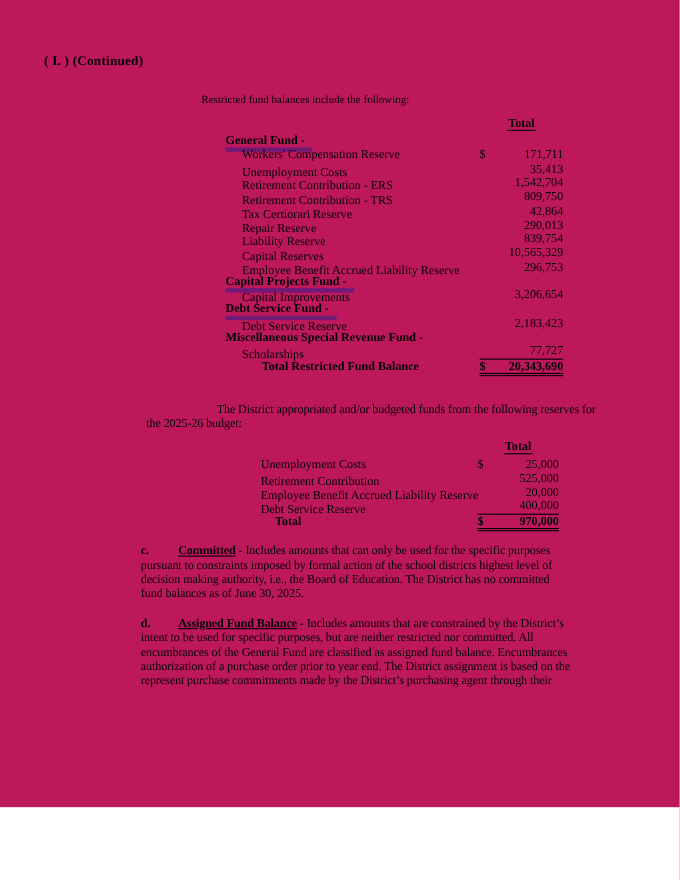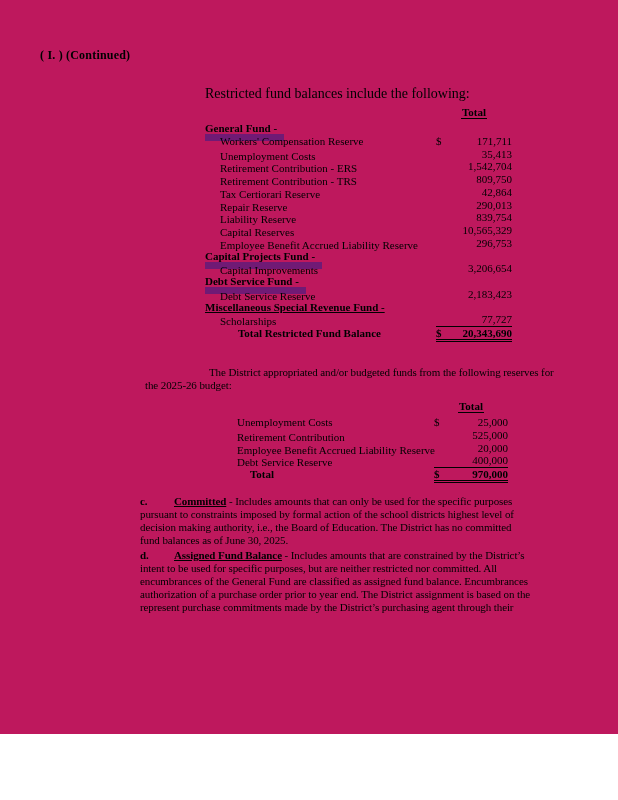--- a/index.html
+++ b/index.html
@@ -1,55 +1,55 @@
 <!DOCTYPE html>
 <html><head>
 <meta charset="utf-8">
 <style>
   html,body{margin:0;padding:0;background:#ffffff;}
   .page{position:relative;width:618px;height:734px;background:#be185d;color:#000;
         font-family:"Liberation Serif", serif;overflow:hidden;}
 
   .hdr{position:absolute;left:40px;top:48px;font-size:12px;font-weight:bold;letter-spacing:.2px;}
-  .intro1{position:absolute;left:205px;top:86px;font-size:14px;}
+  .intro1{position:absolute;left:183px;top:86px;font-size:10px;}
 
   
   .fin-table{position:absolute;font-size:11px;}
   #table1{left:205px;top:106px;width:307px;}
   #table2{left:237px;top:400px;width:271px;}
 
   .trow{display:flex;align-items:baseline;height:12.75px;white-space:nowrap;}
   .trow .lbl{flex:1;overflow:visible;}
   .vblock{display:flex;width:76px;}
   #table2 .vblock{width:74px;}
   .usd{width:14px;text-align:left;}
   .val{flex:1;text-align:right;}
 
   .thead{height:14px;margin-bottom:2px;}
   .headv{justify-content:center;border:none !important;}
   .total-h{font-weight:bold;border-bottom:1px solid #000;padding:0 1px;}
 
-  .section .lbltext{font-weight:bold;border-bottom:7px solid #701a75;padding-right:7px;}
-  .section_plain .lbltext{font-weight:bold;text-decoration:underline;}
+  .section .lbltext{font-weight:bold;border-bottom:4px solid #701a75;padding-right:7px;}
+  .section_plain .lbltext{font-weight:bold;}
   #table1 .item .lbl{padding-left:15px;}
   .total .lbl{padding-left:33px;}
   .total .lbltext,.total .vblock{font-weight:bold;}
   .total2 .lbl{padding-left:13px;}
   .total2 .lbltext,.total2 .vblock{font-weight:bold;}
   .total .vblock,.total2 .vblock{border-top:1px solid #000;border-bottom:3px double #000;}
 
   
   .para{position:absolute;font-size:11px;line-height:13px;letter-spacing:-.1px;width:398px;}
   #intro2{left:133px;top:366px;}
   #intro2 .indent1{padding-left:64px;}
   #para-c{left:128px;top:495px;}
-  #para-d{left:128px;top:549px;}
+  #para-d{left:128px;top:561px;}
   .plbl{display:inline-block;width:34px;font-weight:bold;}
   .lead{font-weight:bold;text-decoration:underline;}
-  .pl{white-space:nowrap;margin-left:12px;}
+  .pl{white-space:nowrap;}
 
   .pageno{position:absolute;left:299px;top:762px;font-size:11px;}
 </style>
 </head>
 <body>
 
 <div class="page">
 
   <div class="hdr">( I. ) (Continued)</div>
 

